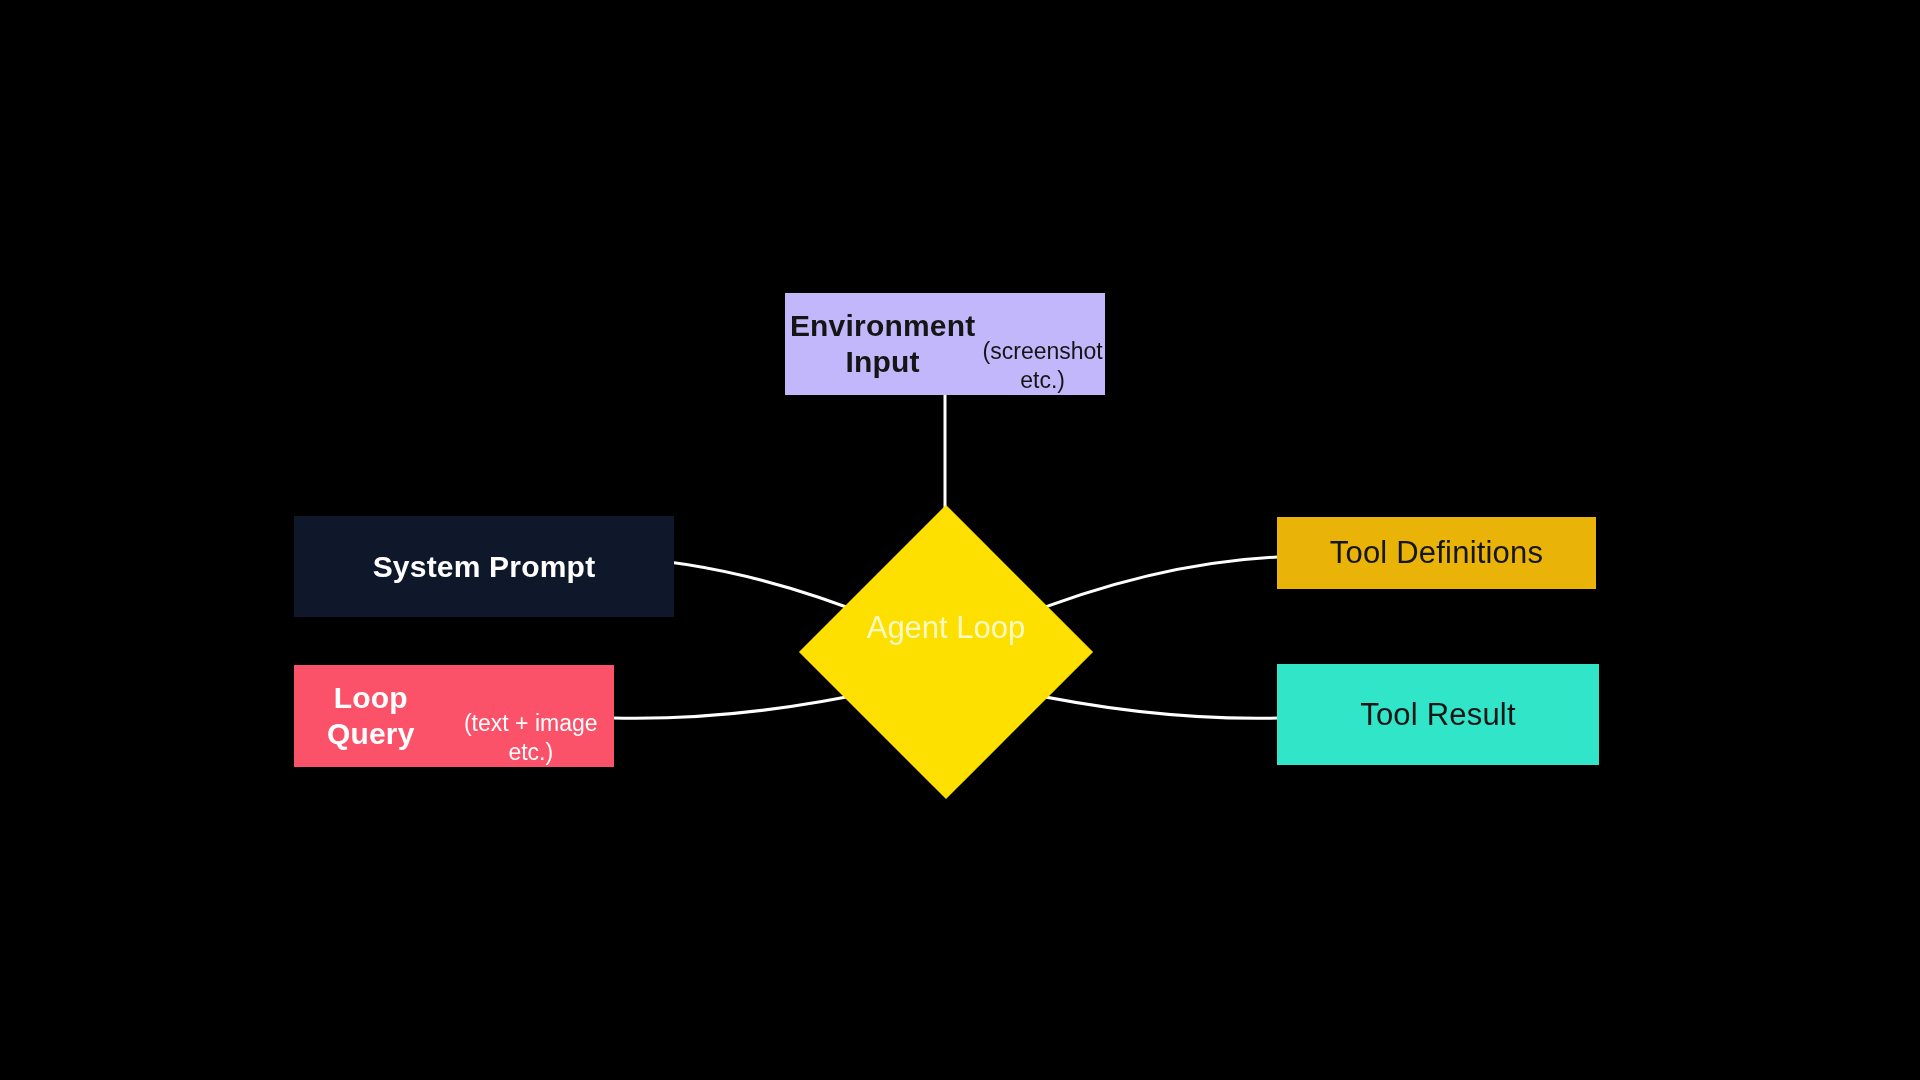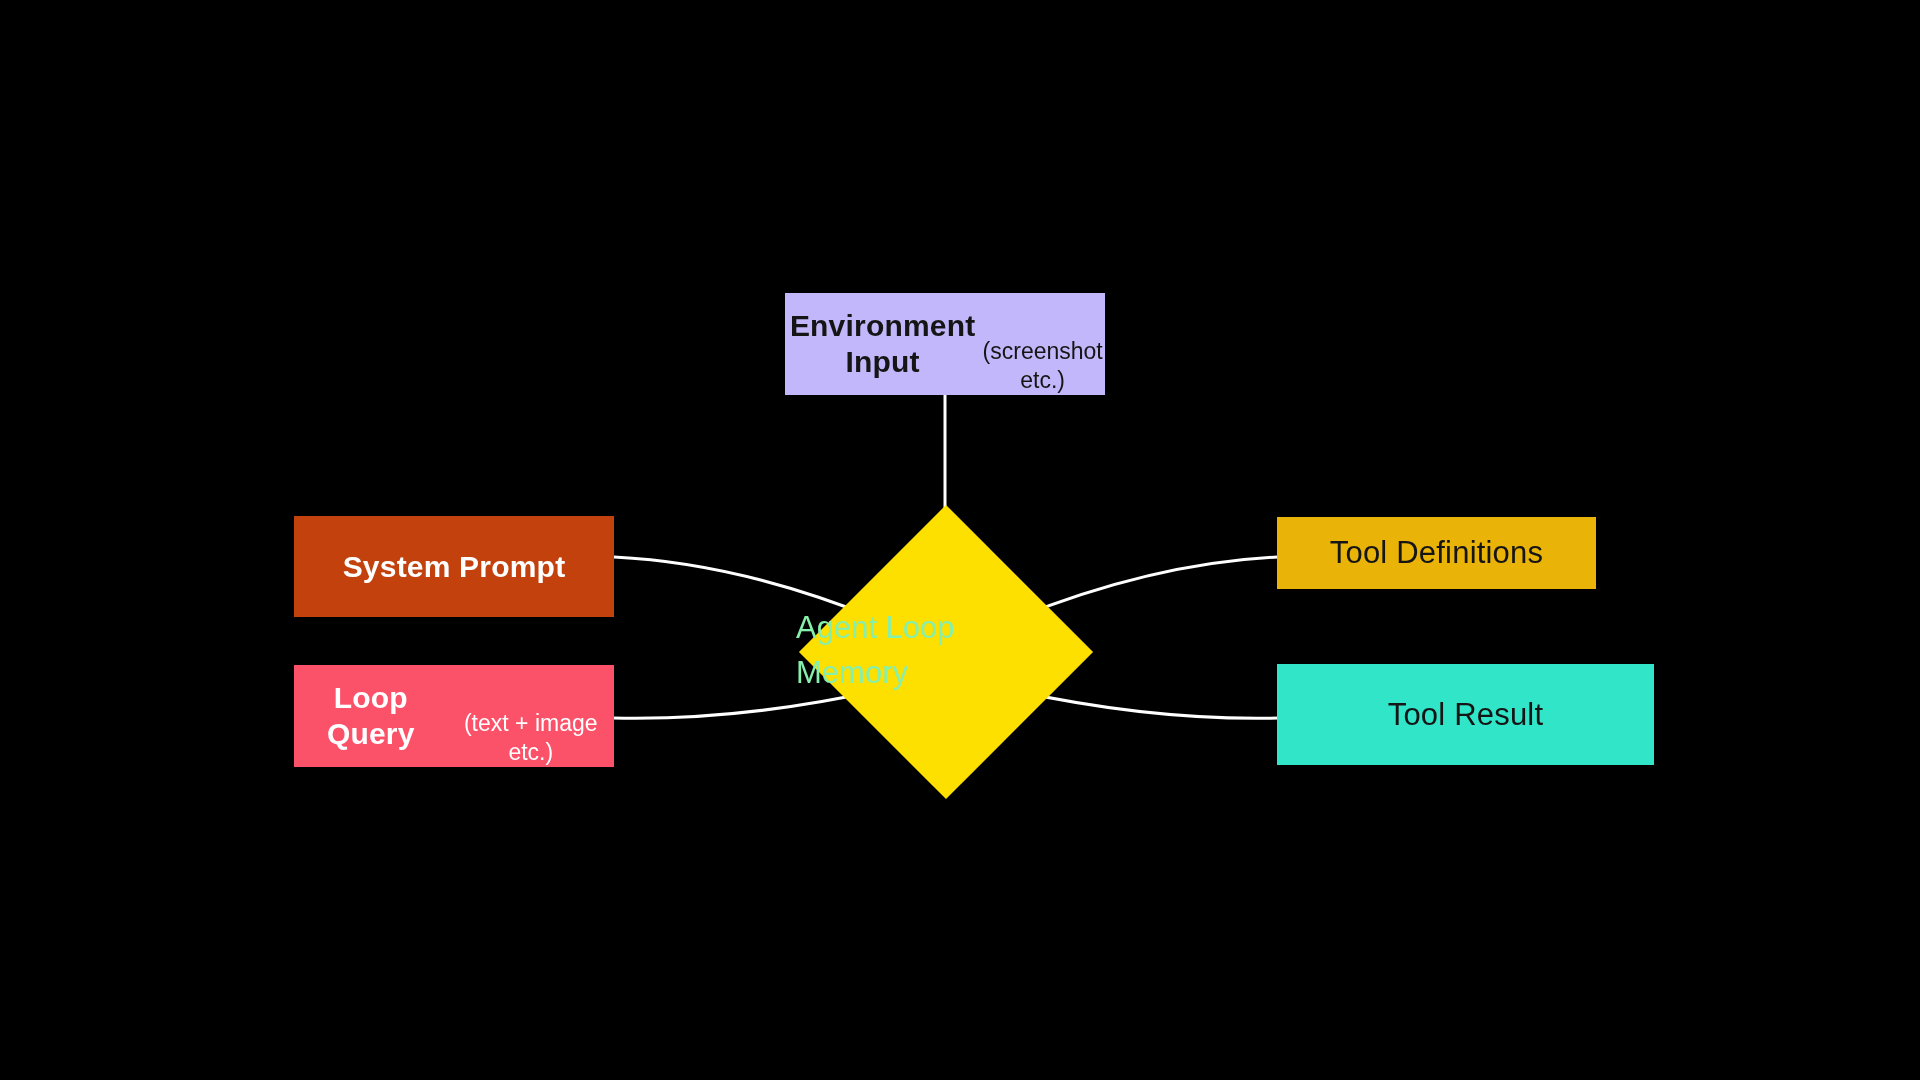--- a/index.html
+++ b/index.html
@@ -46,54 +46,55 @@
     font-size: 23px;
     font-weight: 400;
     line-height: 29px;
     margin-top: 44px;
   }
   .box-environment {
     left: 785px; top: 293px; width: 320px; height: 102px;
     background: #C2B7FA; color: #151515;
   }
   .box-system-prompt {
-    left: 294px; top: 516px; width: 320px; height: 101px;
-    background: #c2410c; color: #FFFFFF;
+    left: 294px; top: 516px; width: 380px; height: 101px;
+    background: #0f172a; color: #FFFFFF;
   }
   .box-user-query {
     left: 294px; top: 665px; width: 320px; height: 102px;
     background: #FB5169; color: #FFFFFF;
   }
   .box-tool-definitions {
     left: 1277px; top: 517px; width: 319px; height: 72px;
     background: #eab308; color: #151515;
   }
   .box-tool-result {
-    left: 1277px; top: 664px; width: 377px; height: 101px;
+    left: 1277px; top: 664px; width: 322px; height: 101px;
     background: #31E5C9; color: #151515;
   }
   .box-tool-definitions .title,
   .box-tool-result .title {
     font-weight: 500;
     font-size: 31px;
   }
   .diamond-shape {
     position: absolute;
     z-index: 2;
     left: 842px; top: 548px;
     width: 208px; height: 208px;
     background: #FDDF00;
     transform: rotate(45deg);
   }
   .diamond-label {
     position: absolute;
     z-index: 3;
     left: 796px; top: 605px;
     width: 300px;
-    color: #86efac;
+    text-align: center;
+    color: #fef9c3;
     font-size: 31px;
     font-weight: 500;
     line-height: 45px;
   }
 </style>
 </head>
 <body>
 
 <div class="stage">
 
@@ -123,16 +124,15 @@
     <div class="title">Tool Definitions</div>
   </div>
 
   <div class="node box-tool-result">
     <div class="title">Tool Result</div>
   </div>
 
   <div class="diamond-shape"></div>
   <div class="diamond-label">
     <div>Agent Loop</div>
-    <div>Memory</div>
   </div>
 
 </div>
 
 </body></html>

